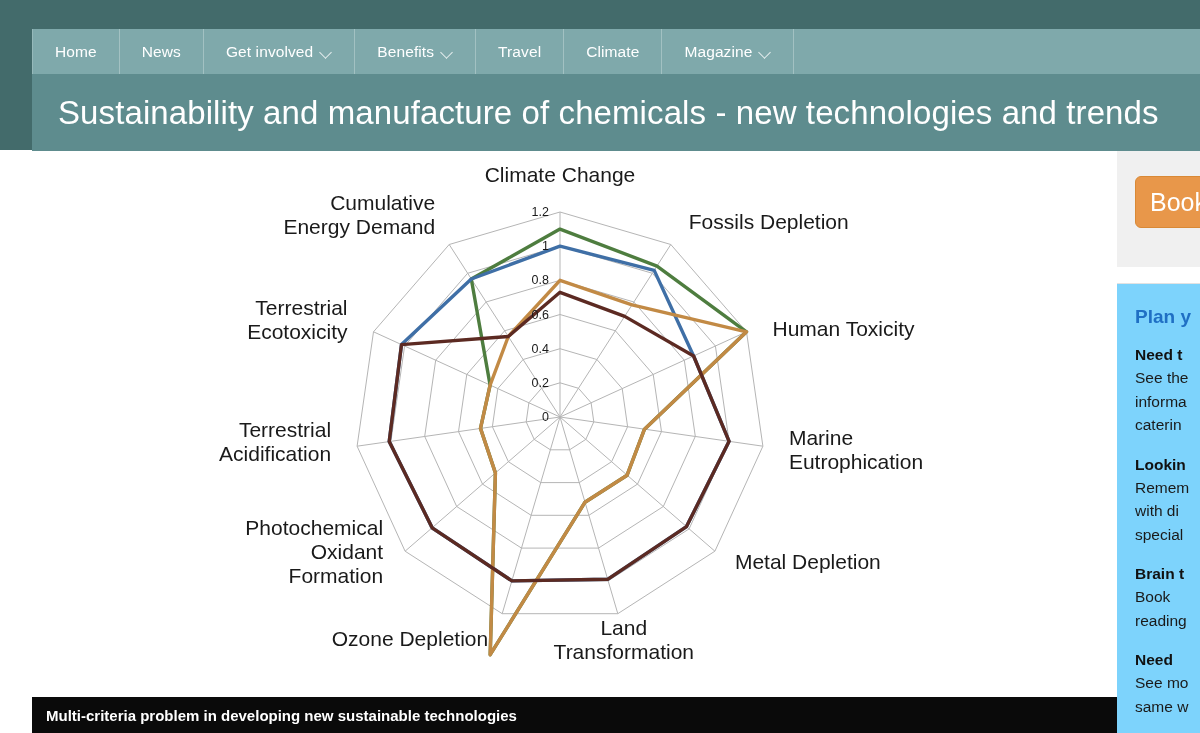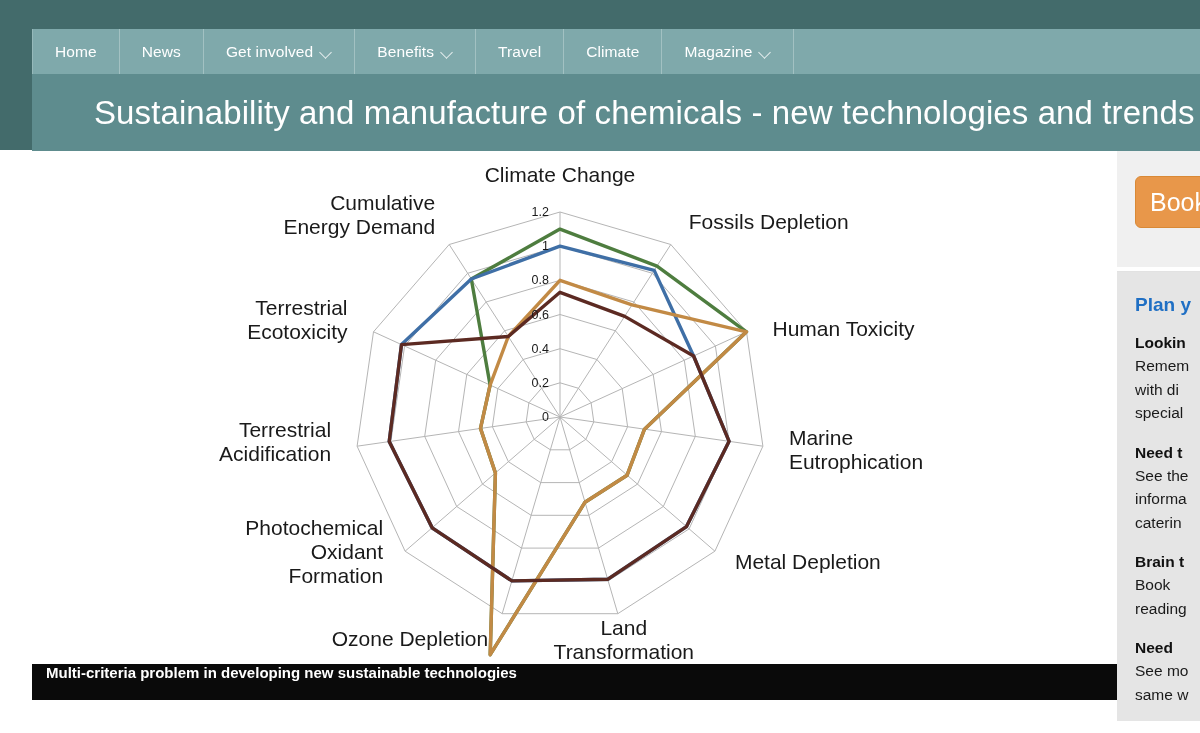--- a/index.html
+++ b/index.html
@@ -52,39 +52,38 @@
     background: #5e8c8e;
     display: flex; align-items: center;
   }
   .title-banner h1 {
     color: #ffffff;
     font-size: 33px;
     font-weight: 400;
     padding-left: 26px;
     white-space: nowrap;
     letter-spacing: .1px;
-    margin-left: 36px;
   }
 
   
   .content {
     position: absolute; left: 0; top: 151px; width: 1117px; height: 582px;
     background: #ffffff;
   }
   .chart-wrap {
     position: absolute; left: 32px; top: 0px; width: 1085px; height: 546px;
     background: #ffffff;
   }
   .chart-svg { position: absolute; left: 0; top: 0; }
 
   
   .caption-bar {
-    position: absolute; left: 32px; top: 664px; width: 1169px; height: 36px;
+    position: absolute; left: 32px; top: 697px; width: 1169px; height: 36px;
     background: #0a0a0a;
-    display: flex; align-items: flex-start;
+    display: flex; align-items: center;
   }
   .caption-bar span {
     color: #ffffff; font-size: 15px; font-weight: bold;
     padding-left: 14px; white-space: nowrap;
   }
 
   
   .sidebar {
     position: absolute; left: 1117px; top: 151px; width: 83px; height: 582px;
     background: #ffffff; overflow: hidden;
@@ -99,23 +98,23 @@
     border: 1px solid #d98936;
     border-radius: 6px;
     color: #ffffff;
     font-size: 25px;
     display: flex; align-items: center;
     padding-left: 14px;
     white-space: nowrap;
     cursor: pointer;
   }
   .sidebar-card {
-    position: relative; margin-top: 4px;
+    position: relative; margin-top: 16px;
     width: 83px; min-height: 450px;
-    background: #e5e5e5;
+    background: #7dd3fc;
     border-top: 1px solid #e2e2e2;
     padding: 22px 0 0 18px;
   }
   .card-title {
     color: #1f6fc4; font-size: 19px; font-weight: bold;
     white-space: nowrap; margin-bottom: 18px;
   }
   .blk { margin-bottom: 19px; }
   .blk h3 {
     font-size: 15.5px; font-weight: bold; color: #111;
@@ -229,32 +228,32 @@
   </div>
 
   <aside class="sidebar">
     <div class="sidebar-top">
       <div class="book-btn">Book</div>
     </div>
     <div class="sidebar-card">
       <div class="card-title">Plan y</div>
       <div id="sidebar-blocks">
           <div class="blk">
+            <h3>Need t</h3>
+            <p>See the</p>
+            <p>informa</p>
+            <p>caterin</p>
+          </div>
+          <div class="blk">
             <h3>Lookin</h3>
             <p>Remem</p>
             <p>with di</p>
             <p class="lnk">special</p>
           </div>
           <div class="blk">
-            <h3>Need t</h3>
-            <p>See the</p>
-            <p>informa</p>
-            <p>caterin</p>
-          </div>
-          <div class="blk">
             <h3>Brain t</h3>
             <p>Book</p>
             <p>reading</p>
           </div>
           <div class="blk">
             <h3>Need</h3>
             <p class="lnk">See mo</p>
             <p>same w</p>
           </div>
         </div>

